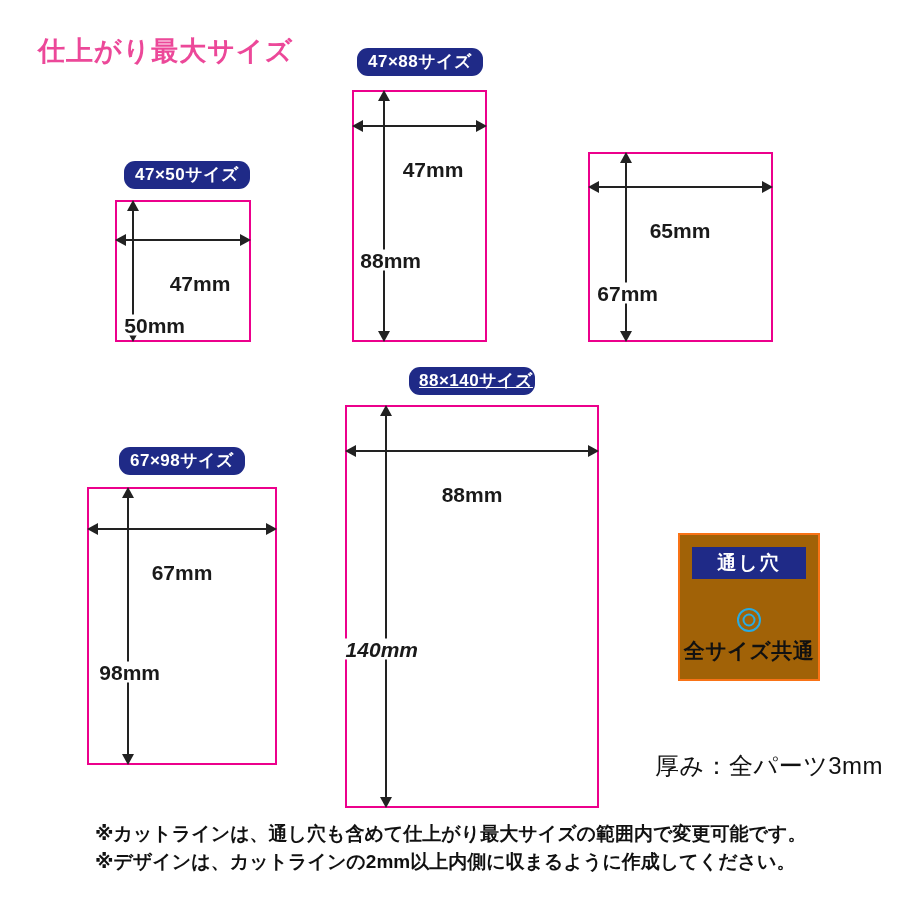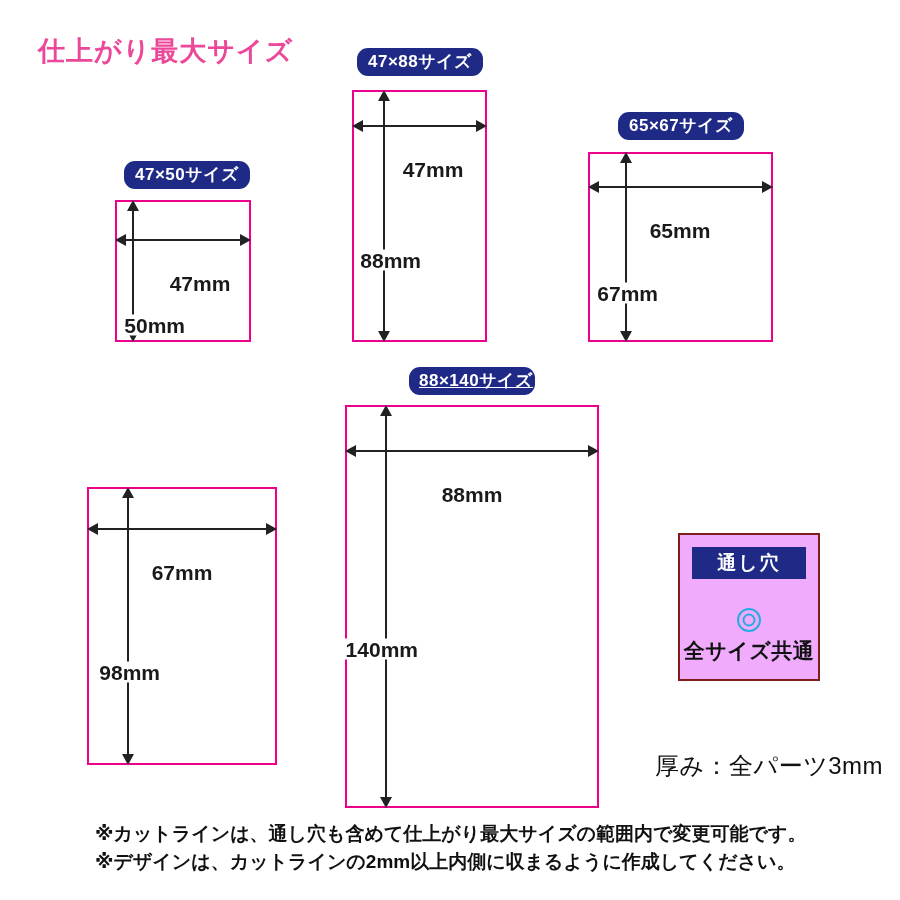--- a/index.html
+++ b/index.html
@@ -73,22 +73,22 @@
     white-space: nowrap;
     line-height: 1;
     margin-top: 44px;
   }
   .dim-label.h-lab { transform: translate(-50%, -50%); }
   .dim-label.v-lab { transform: translate(-100%, -50%); }
 
   
   .hole-box {
     position: absolute;
-    border: 2px solid #7f1d1d;
-    background: #f0abfc;
+    border: 2px solid #f97316;
+    background: #a16207;
     box-sizing: border-box;
   }
   .hole-box-title {
     position: absolute;
     left: 12px;
     right: 12px;
     top: 12px;
     height: 32px;
     line-height: 32px;
     background: #1F2A87;
@@ -187,21 +187,20 @@
 
   <div class="dim-v" style="left:383px; top:90px;">
     <svg width="2" height="252">
       <line x1="1" y1="7" x2="1" y2="245" stroke="#222" stroke-width="2"></line>
       <polygon points="1,0 -5,11 7,11" fill="#222"></polygon>
       <polygon points="1,252 -5,241 7,241" fill="#222"></polygon>
     </svg>
   </div>
   <div class="dim-label v-lab" style="left:424px; top:216px;">88mm</div>
 
-  <div class="size-badge" style="left:618px; top:112px; width:126px;">65×67サイズ</div>
 
   <div class="spec-rect" style="left:588px; top:152px; width:185px; height:190px;"></div>
 
   <div class="dim-h" style="left:588px; top:186px;">
     <svg width="185" height="2">
       <line x1="7" y1="1" x2="178" y2="1" stroke="#222" stroke-width="2"></line>
       <polygon points="0,1 11,-5 11,7" fill="#222"></polygon>
       <polygon points="185,1 174,-5 174,7" fill="#222"></polygon>
     </svg>
   </div>
@@ -209,20 +208,21 @@
 
   <div class="dim-v" style="left:625px; top:152px;">
     <svg width="2" height="190">
       <line x1="1" y1="7" x2="1" y2="183" stroke="#222" stroke-width="2"></line>
       <polygon points="1,0 -5,11 7,11" fill="#222"></polygon>
       <polygon points="1,190 -5,179 7,179" fill="#222"></polygon>
     </svg>
   </div>
   <div class="dim-label v-lab" style="left:661px; top:249px;">67mm</div>
 
+  <div class="size-badge" style="left:119px; top:447px; width:126px;">67×98サイズ</div>
 
   <div class="spec-rect" style="left:87px; top:487px; width:190px; height:278px;"></div>
 
   <div class="dim-h" style="left:87px; top:528px;">
     <svg width="190" height="2">
       <line x1="7" y1="1" x2="183" y2="1" stroke="#222" stroke-width="2"></line>
       <polygon points="0,1 11,-5 11,7" fill="#222"></polygon>
       <polygon points="190,1 179,-5 179,7" fill="#222"></polygon>
     </svg>
   </div>
@@ -250,21 +250,21 @@
   </div>
   <div class="dim-label h-lab" style="left:472px; top:450px;">88mm</div>
 
   <div class="dim-v" style="left:385px; top:405px;">
     <svg width="2" height="403">
       <line x1="1" y1="7" x2="1" y2="396" stroke="#222" stroke-width="2"></line>
       <polygon points="1,0 -5,11 7,11" fill="#222"></polygon>
       <polygon points="1,403 -5,392 7,392" fill="#222"></polygon>
     </svg>
   </div>
-  <div class="dim-label v-lab" style="left:421px; top:605px;">140mm</div>
+  <div class="dim-label v-lab" style="left:421px; top:605px;font-style:italic;">140mm</div>
 
   <div class="hole-box" style="left:678px; top:533px; width:142px; height:148px;">
 
     <div class="hole-box-title">通し穴</div>
 
     <div class="hole-glyph">
       <svg width="26" height="26" viewBox="0 0 26 26">
         <circle cx="13" cy="13" r="11" fill="none" stroke="#29ABE2" stroke-width="2"></circle>
         <circle cx="13" cy="13" r="5.5" fill="none" stroke="#29ABE2" stroke-width="2"></circle>
       </svg>

